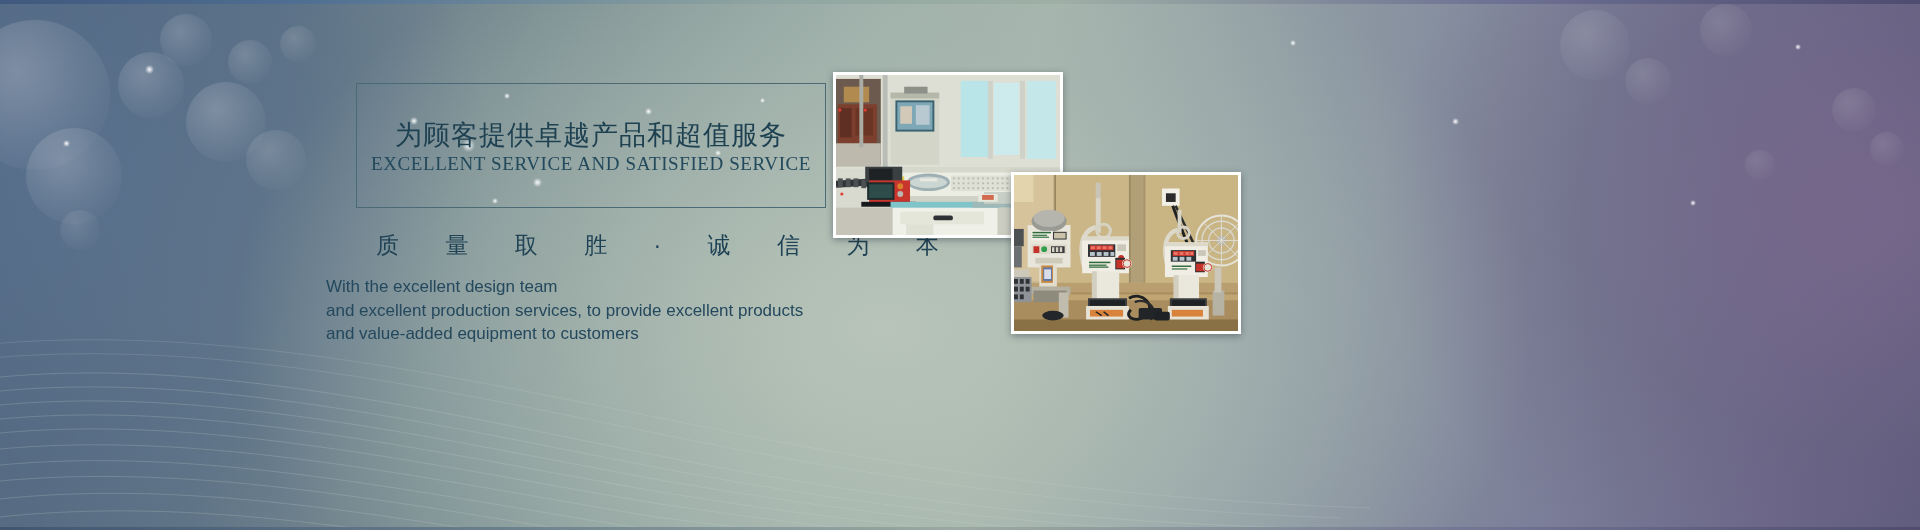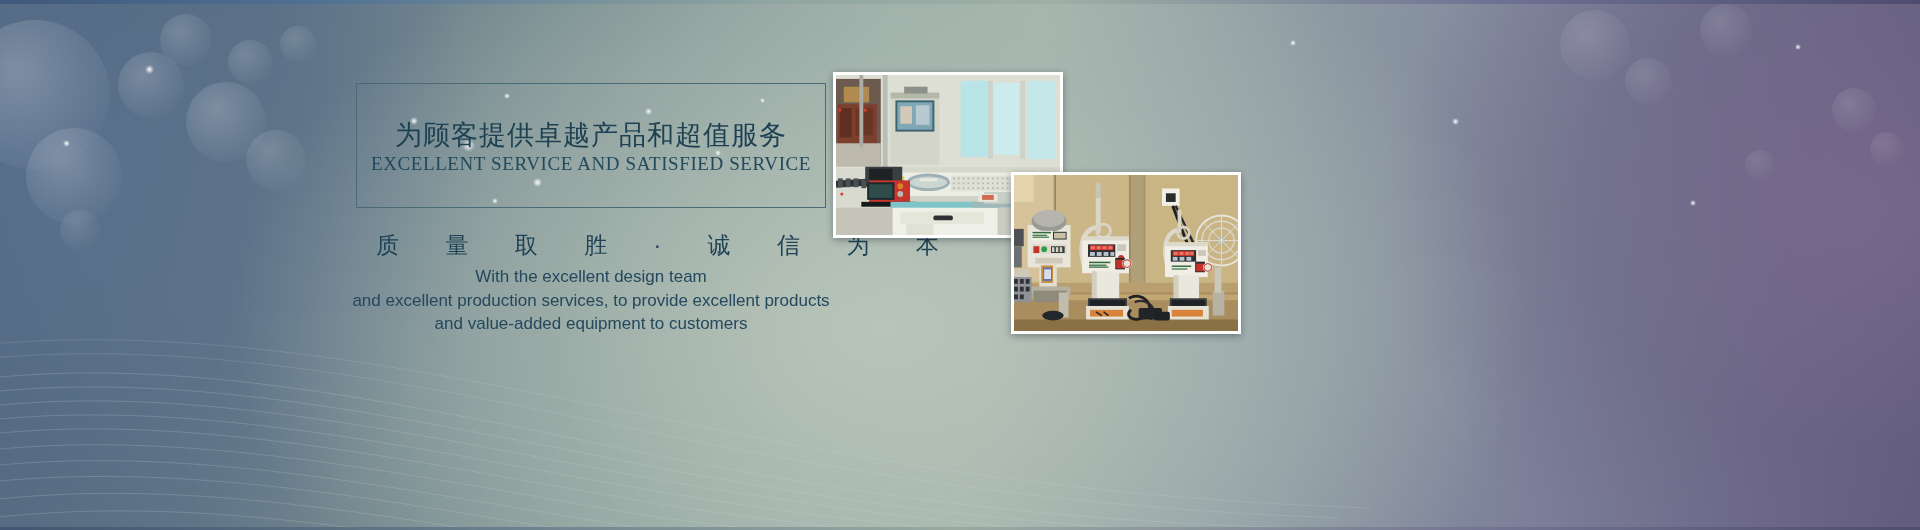--- a/index.html
+++ b/index.html
@@ -80,22 +80,21 @@
   #slogan-cn {
     margin-top:22px;
     text-align:center;
     font-size:23px;
     color:#1f4254;
     letter-spacing:20px;
     text-indent:20px;
     white-space:nowrap;
   }
   #desc {
-    margin-top:4px;
-    text-align:center;
+    margin-top:14px;
     font-size:17px;
     line-height:23.5px;
     color:#24485d;
     width:530px;
     margin-left:-30px;
   }
   #desc div { white-space:nowrap; }
 
   
   .photo {

